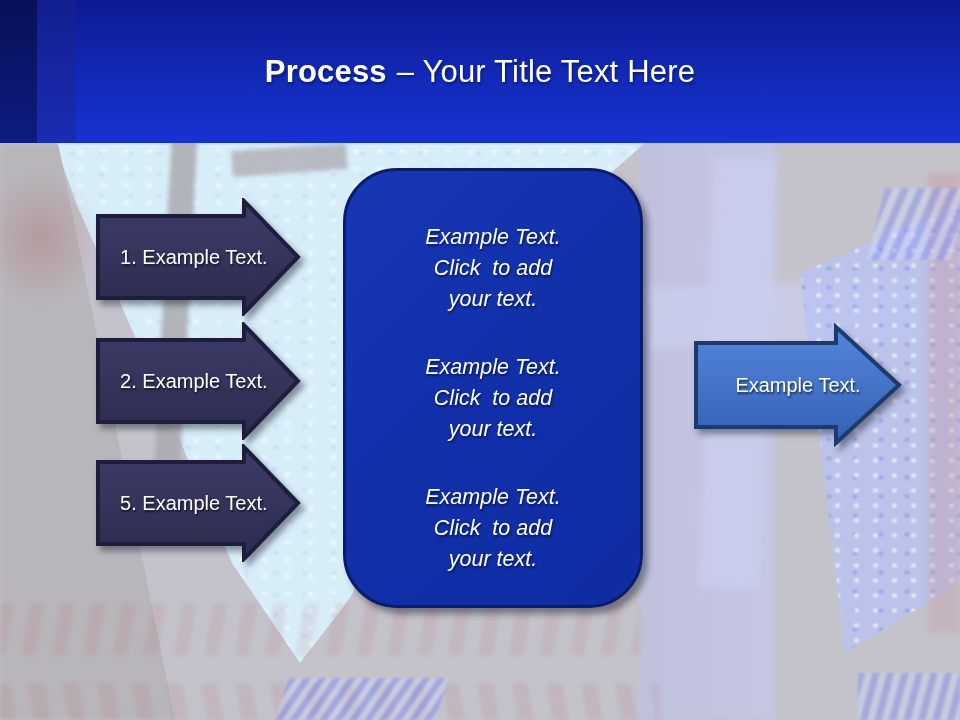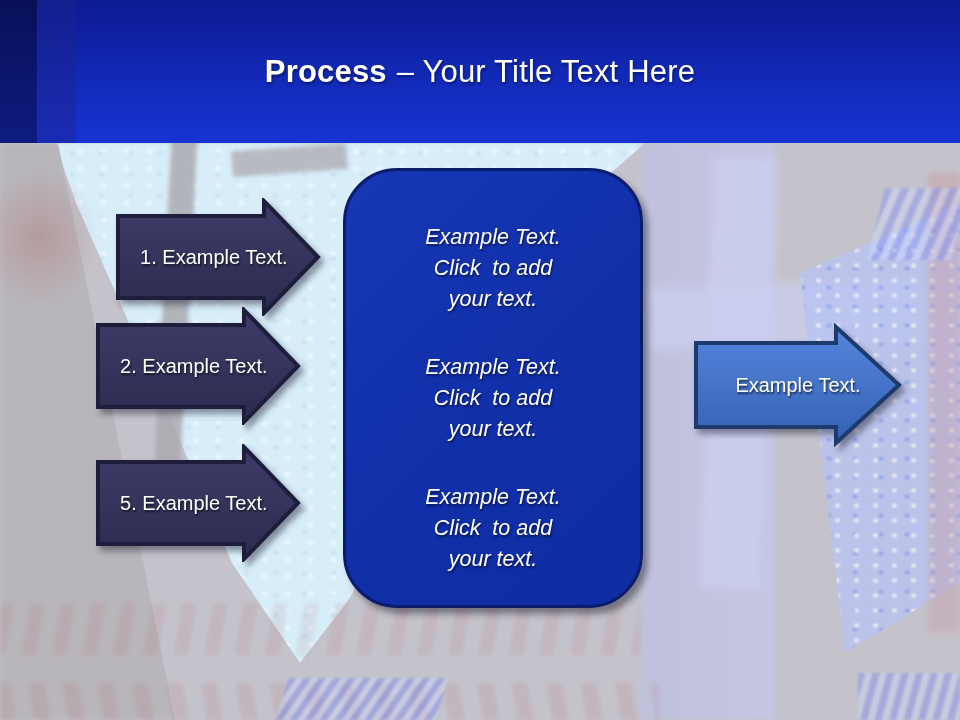--- a/index.html
+++ b/index.html
@@ -128,22 +128,22 @@
   }
   .arrow svg { position: absolute; top: 0; left: 0; width: 100%; height: 100%; }
   .arrow .label-wrap {
     position: absolute; top: 0; left: 0; right: 5%; bottom: 0;
     display: flex; align-items: center; justify-content: center;
   }
   .arrow .label {
     color: #ffffff; font-size: 20px; white-space: pre;
     text-shadow: 1px 2px 2px rgba(0,0,0,0.6);
   }
-  .step-arrow-1 { left: 96px; top: 198px; width: 206px; height: 118px; margin-left: 20px; }
-  .step-arrow-2 { left: 96px; top: 307px; width: 206px; height: 118px; padding-left: 43px; }
+  .step-arrow-1 { left: 96px; top: 198px; width: 206px; height: 118px; }
+  .step-arrow-2 { left: 96px; top: 322px; width: 206px; height: 118px; padding-left: 43px; }
   .step-arrow-3 { left: 96px; top: 444px; width: 206px; height: 118px; }
   .output-arrow { left: 694px; top: 323px; width: 208px; height: 124px; }
   .output-arrow .label-wrap { right: 0; }
 
   .center-box {
     position: absolute; left: 343px; top: 168px; width: 300px; height: 440px;
     background: linear-gradient(135deg, #1737b6 0%, #1130aa 45%, #0f2ca2 100%);
     border: 3px solid #0a1c6a; border-radius: 54px;
     box-shadow: 5px 6px 6px rgba(25,25,45,0.45);
   }

